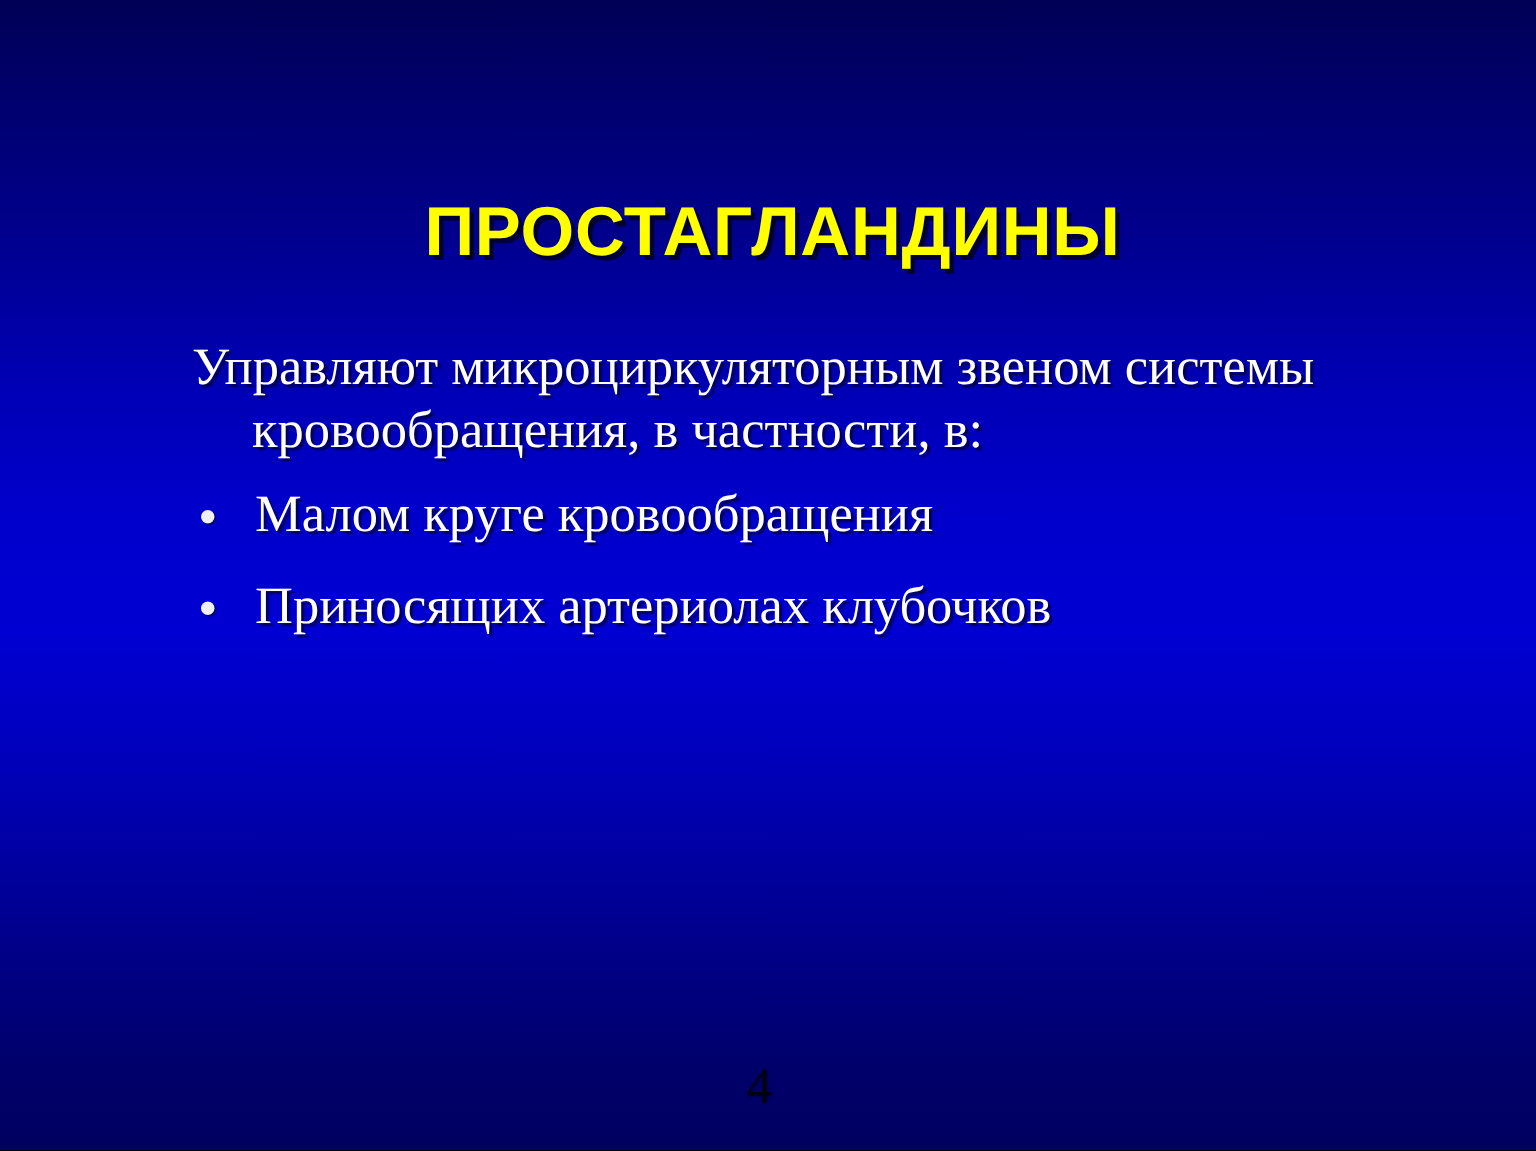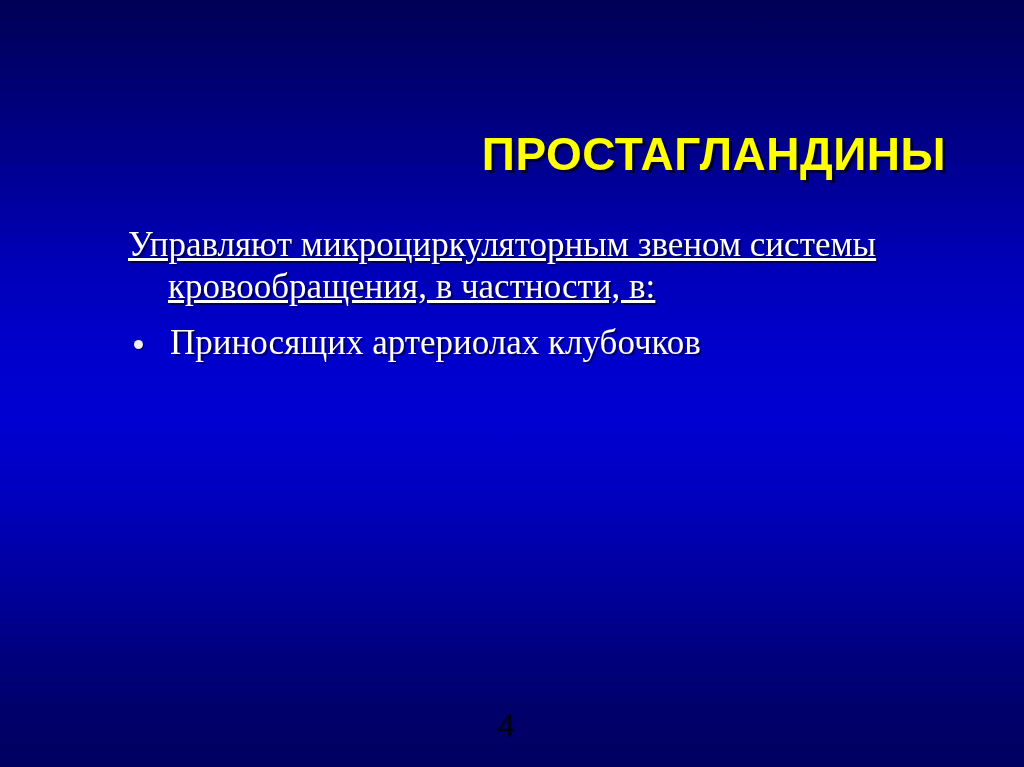--- a/index.html
+++ b/index.html
@@ -28,24 +28,24 @@
       #00006a 93%,
       #000060 100%
     );
     font-family: "Liberation Serif", "DejaVu Serif", serif;
     -webkit-font-smoothing: antialiased;
   }
 
   
   #title-block {
     position: absolute;
-    left: 56px;
+    left: 70px;
     top: 97px;
     width: 890px;
-    text-align: right;
+    text-align: center;
   }
 
   #slide-title {
     display: inline-block;
     font-family: "Liberation Sans", "DejaVu Sans", sans-serif;
     font-weight: bold;
     font-size: 46px;
     line-height: 52px;
     letter-spacing: 0.5px;
     color: #ffff00;
@@ -63,21 +63,20 @@
 
   .lead-para {
     color: #ffffff;
     font-size: 35px;
     line-height: 42px;
     font-family: "Liberation Serif", "DejaVu Serif", serif;
     text-shadow: 2px 2px 1px rgba(0,0,0,0.55);
     margin: 0 0 8px 0;
     padding-left: 56px;
     text-indent: -40px;
-    text-decoration: underline;
   }
 
   .bullet-list {
     list-style: none;
     margin: 0;
     padding: 0;
   }
 
   .bullet-item {
     position: relative;
@@ -129,20 +128,24 @@
   <div id="title-block">
     <h1 id="slide-title">ПРОСТАГЛАНДИНЫ</h1>
   </div>
 
   <div id="body-block">
 
     <p class="lead-para">Управляют микроциркуляторным звеном системы кровообращения, в частности, в:</p>
 
     <ul class="bullet-list">
 
+      <li class="bullet-item">
+        <span class="bullet-dot"></span>
+        <span class="bullet-text">Малом круге кровообращения</span>
+      </li>
 
 
       <li class="bullet-item">
         <span class="bullet-dot"></span>
         <span class="bullet-text">Приносящих артериолах клубочков</span>
       </li>
 
     </ul>
   </div>
 

